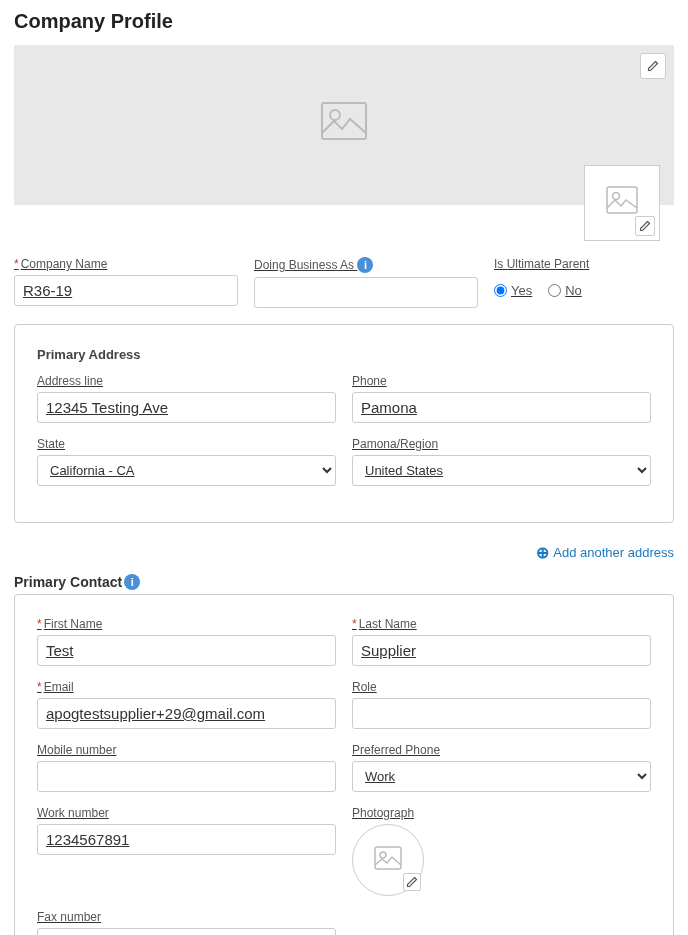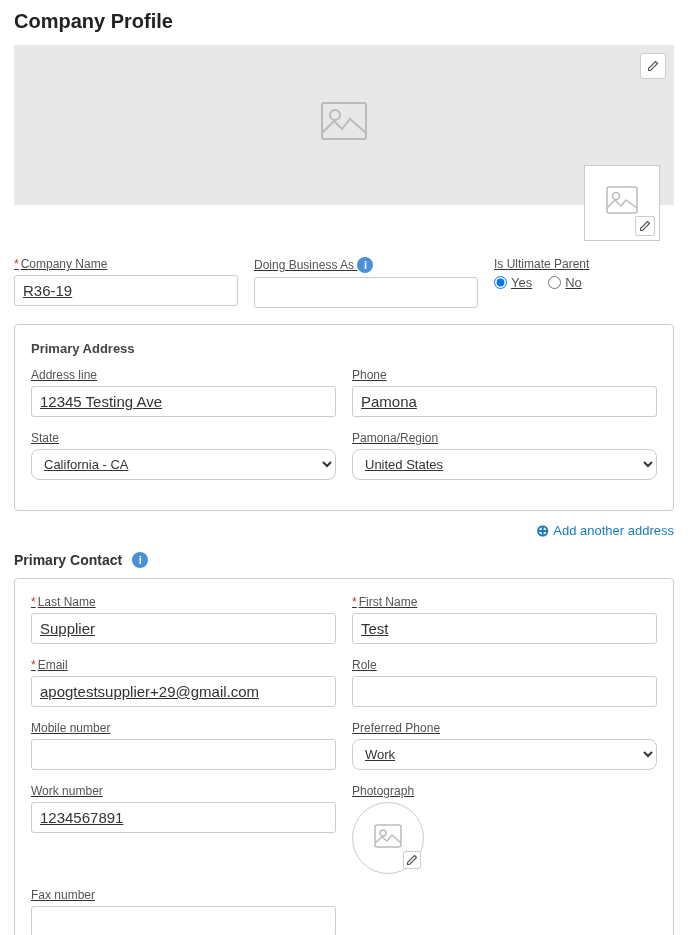--- a/index.html
+++ b/index.html
@@ -115,46 +115,46 @@
       border: 1px solid #ccc;
       border-radius: 3px;
       padding: 6px 8px;
       font-size: 15px;
       color: #333;
       outline: none;
       width: 100%;
     }
     select {
       border: 1px solid #ccc;
-      border-radius: 8px;
+      border-radius: 3px;
       padding: 6px 8px;
       font-size: 13px;
       color: #333;
       background: #fff;
       outline: none;
       width: 100%;
       appearance: auto;
     }
     .section-box {
       border: 1px solid #ccc;
       border-radius: 4px;
-      padding: 16px;
-      margin-bottom: 10px;
+      padding: 22px;
+      margin-bottom: 20px;
     }
     .section-title {
       font-size: 13px;
       font-weight: bold;
       color: #444;
       margin-bottom: 12px;
     }
     .radio-group {
       display: flex;
       gap: 16px;
       align-items: center;
-      margin-top: 0;
+      margin-top: 8px;
     }
     .radio-label {
       display: flex;
       align-items: center;
       gap: 4px;
       font-size: 13px;
       cursor: pointer;
     }
     .add-address-row {
       display: flex;
@@ -173,22 +173,22 @@
       padding: 0;
     }
     .plus-icon {
       color: #1a7abf;
       font-size: 16px;
       font-weight: bold;
     }
     .primary-contact-header {
       display: flex;
       align-items: center;
-      gap: 10px;
-      margin-bottom: 10px;
+      gap: 2px;
+      margin-bottom: 4px;
       font-size: 14px;
       font-weight: bold;
       color: #333;
     }
     .info-icon {
       display: inline-flex;
       align-items: center;
       justify-content: center;
       width: 16px;
       height: 16px;
@@ -344,29 +344,29 @@
 </div>
 
 <div class="primary-contact-header">
   <span>Primary Contact</span>
   <span class="info-icon">i</span>
 </div>
 <div class="section-box">
   <div class="form-row">
     <div class="form-group">
       <label>
+        <span class="required">*</span><span>First Name</span>
+      </label>
+      <input type="text" value="Test" style="">
+    </div>
+    <div class="form-group">
+      <label>
         <span class="required">*</span><span>Last Name</span>
       </label>
       <input type="text" value="Supplier" style="">
-    </div>
-    <div class="form-group">
-      <label>
-        <span class="required">*</span><span>First Name</span>
-      </label>
-      <input type="text" value="Test" style="">
     </div>
   </div>
   <div class="form-row">
     <div class="form-group">
       <label>
         <span class="required">*</span><span>Email</span>
       </label>
       <input type="text" value="apogtestsupplier+29@gmail.com" style="">
     </div>
     <div class="form-group">

